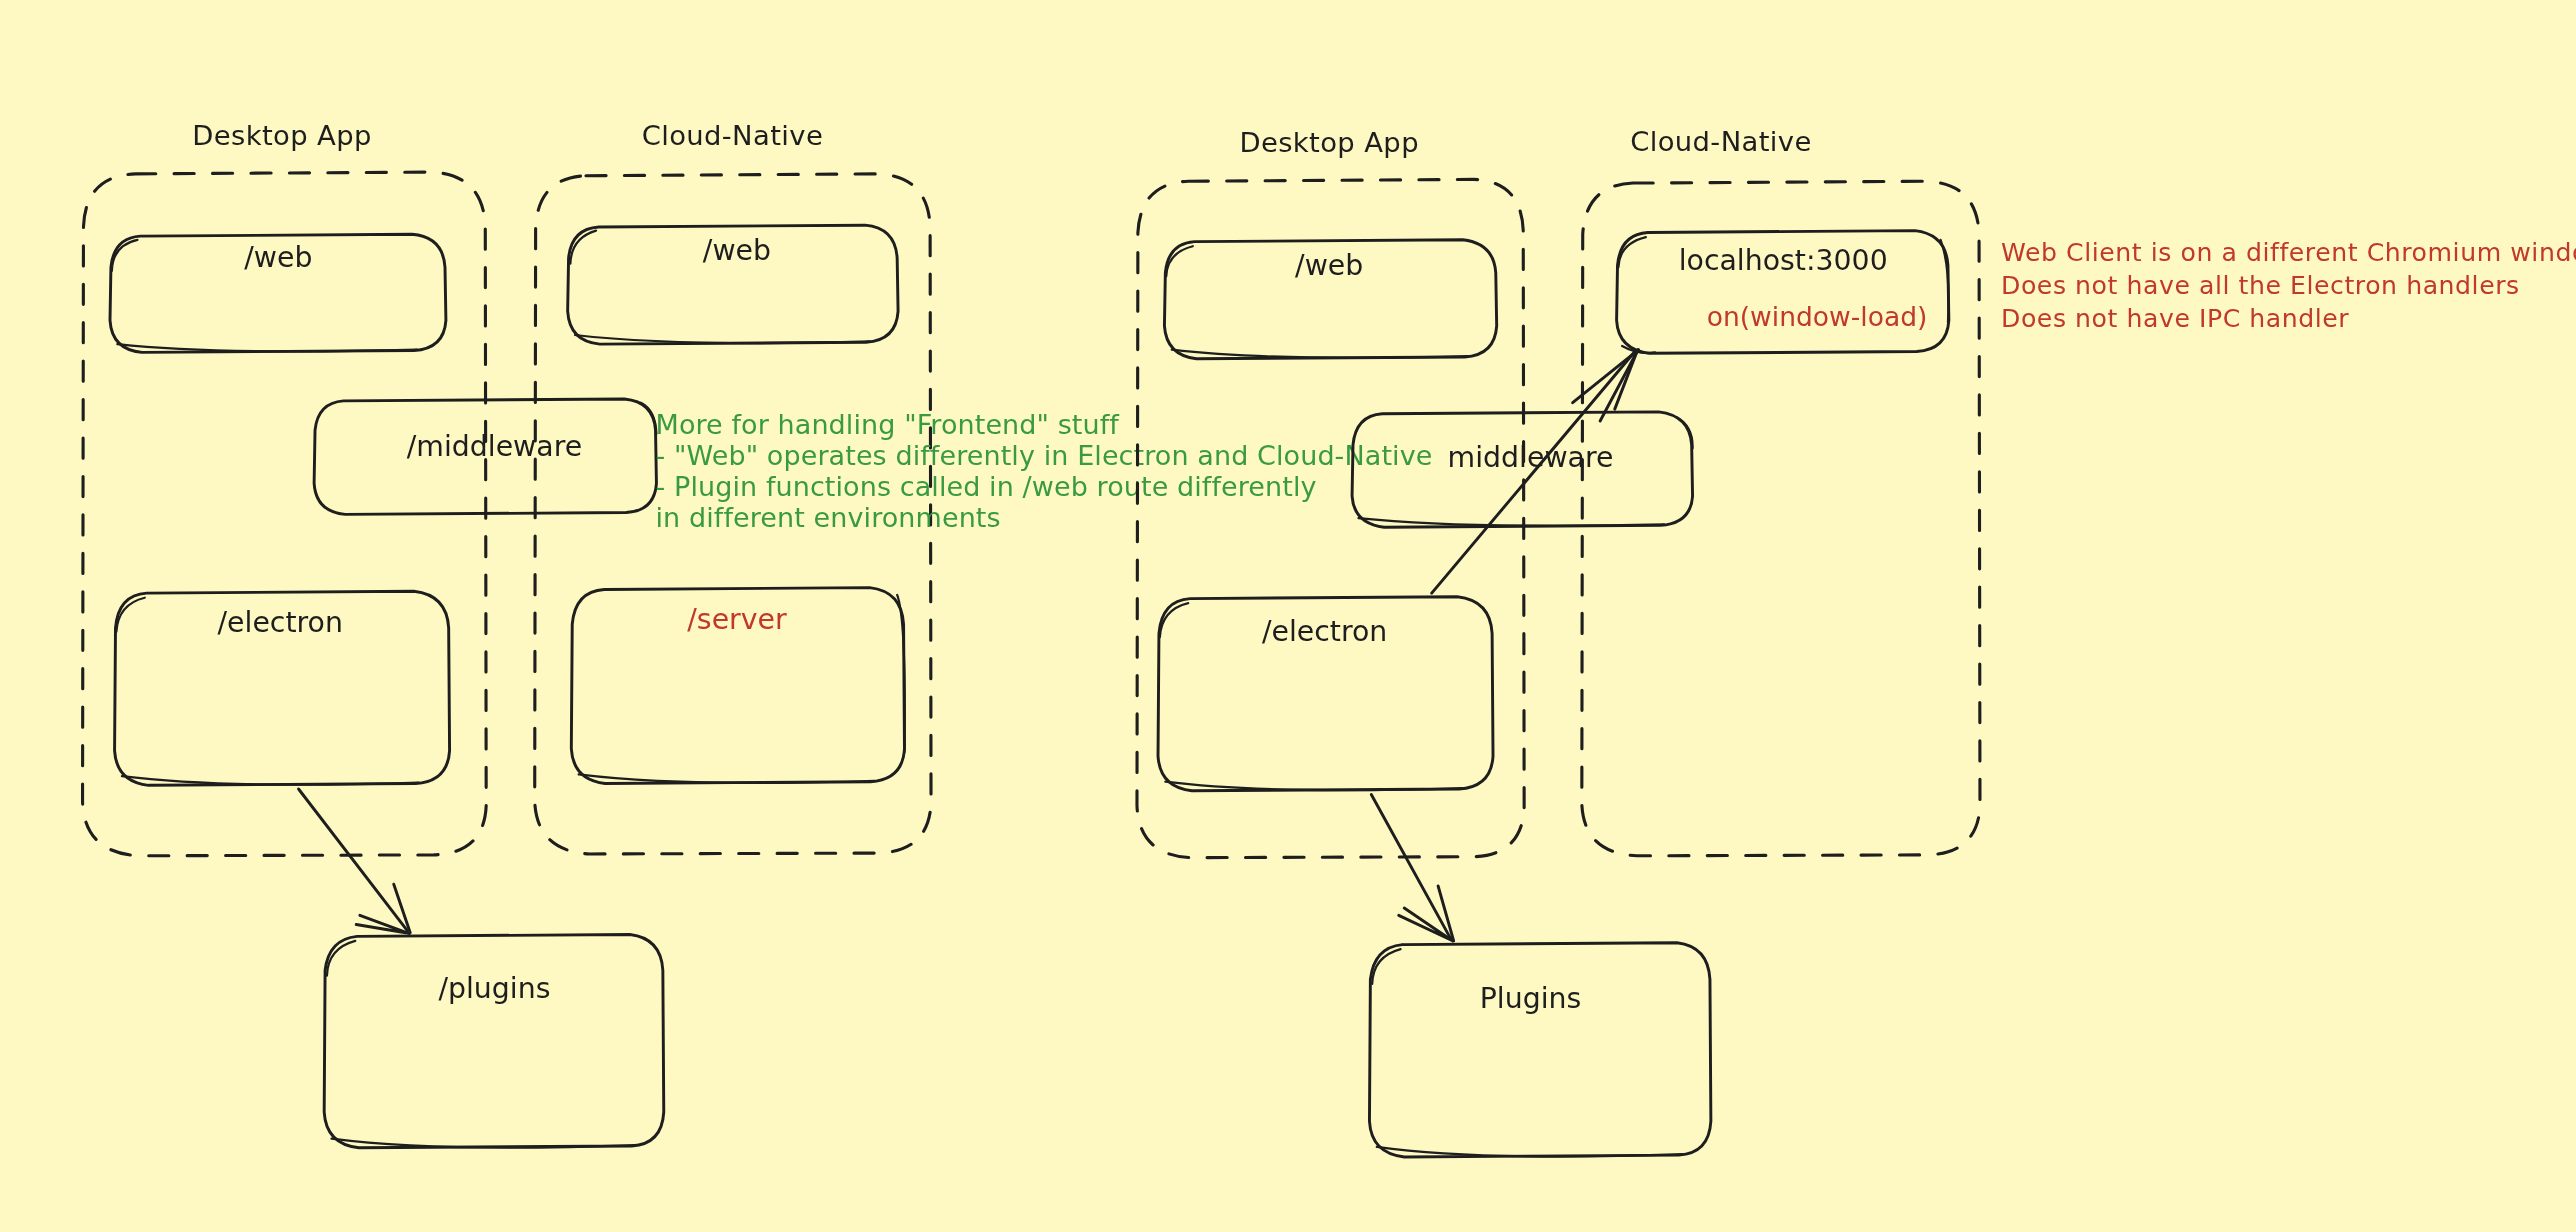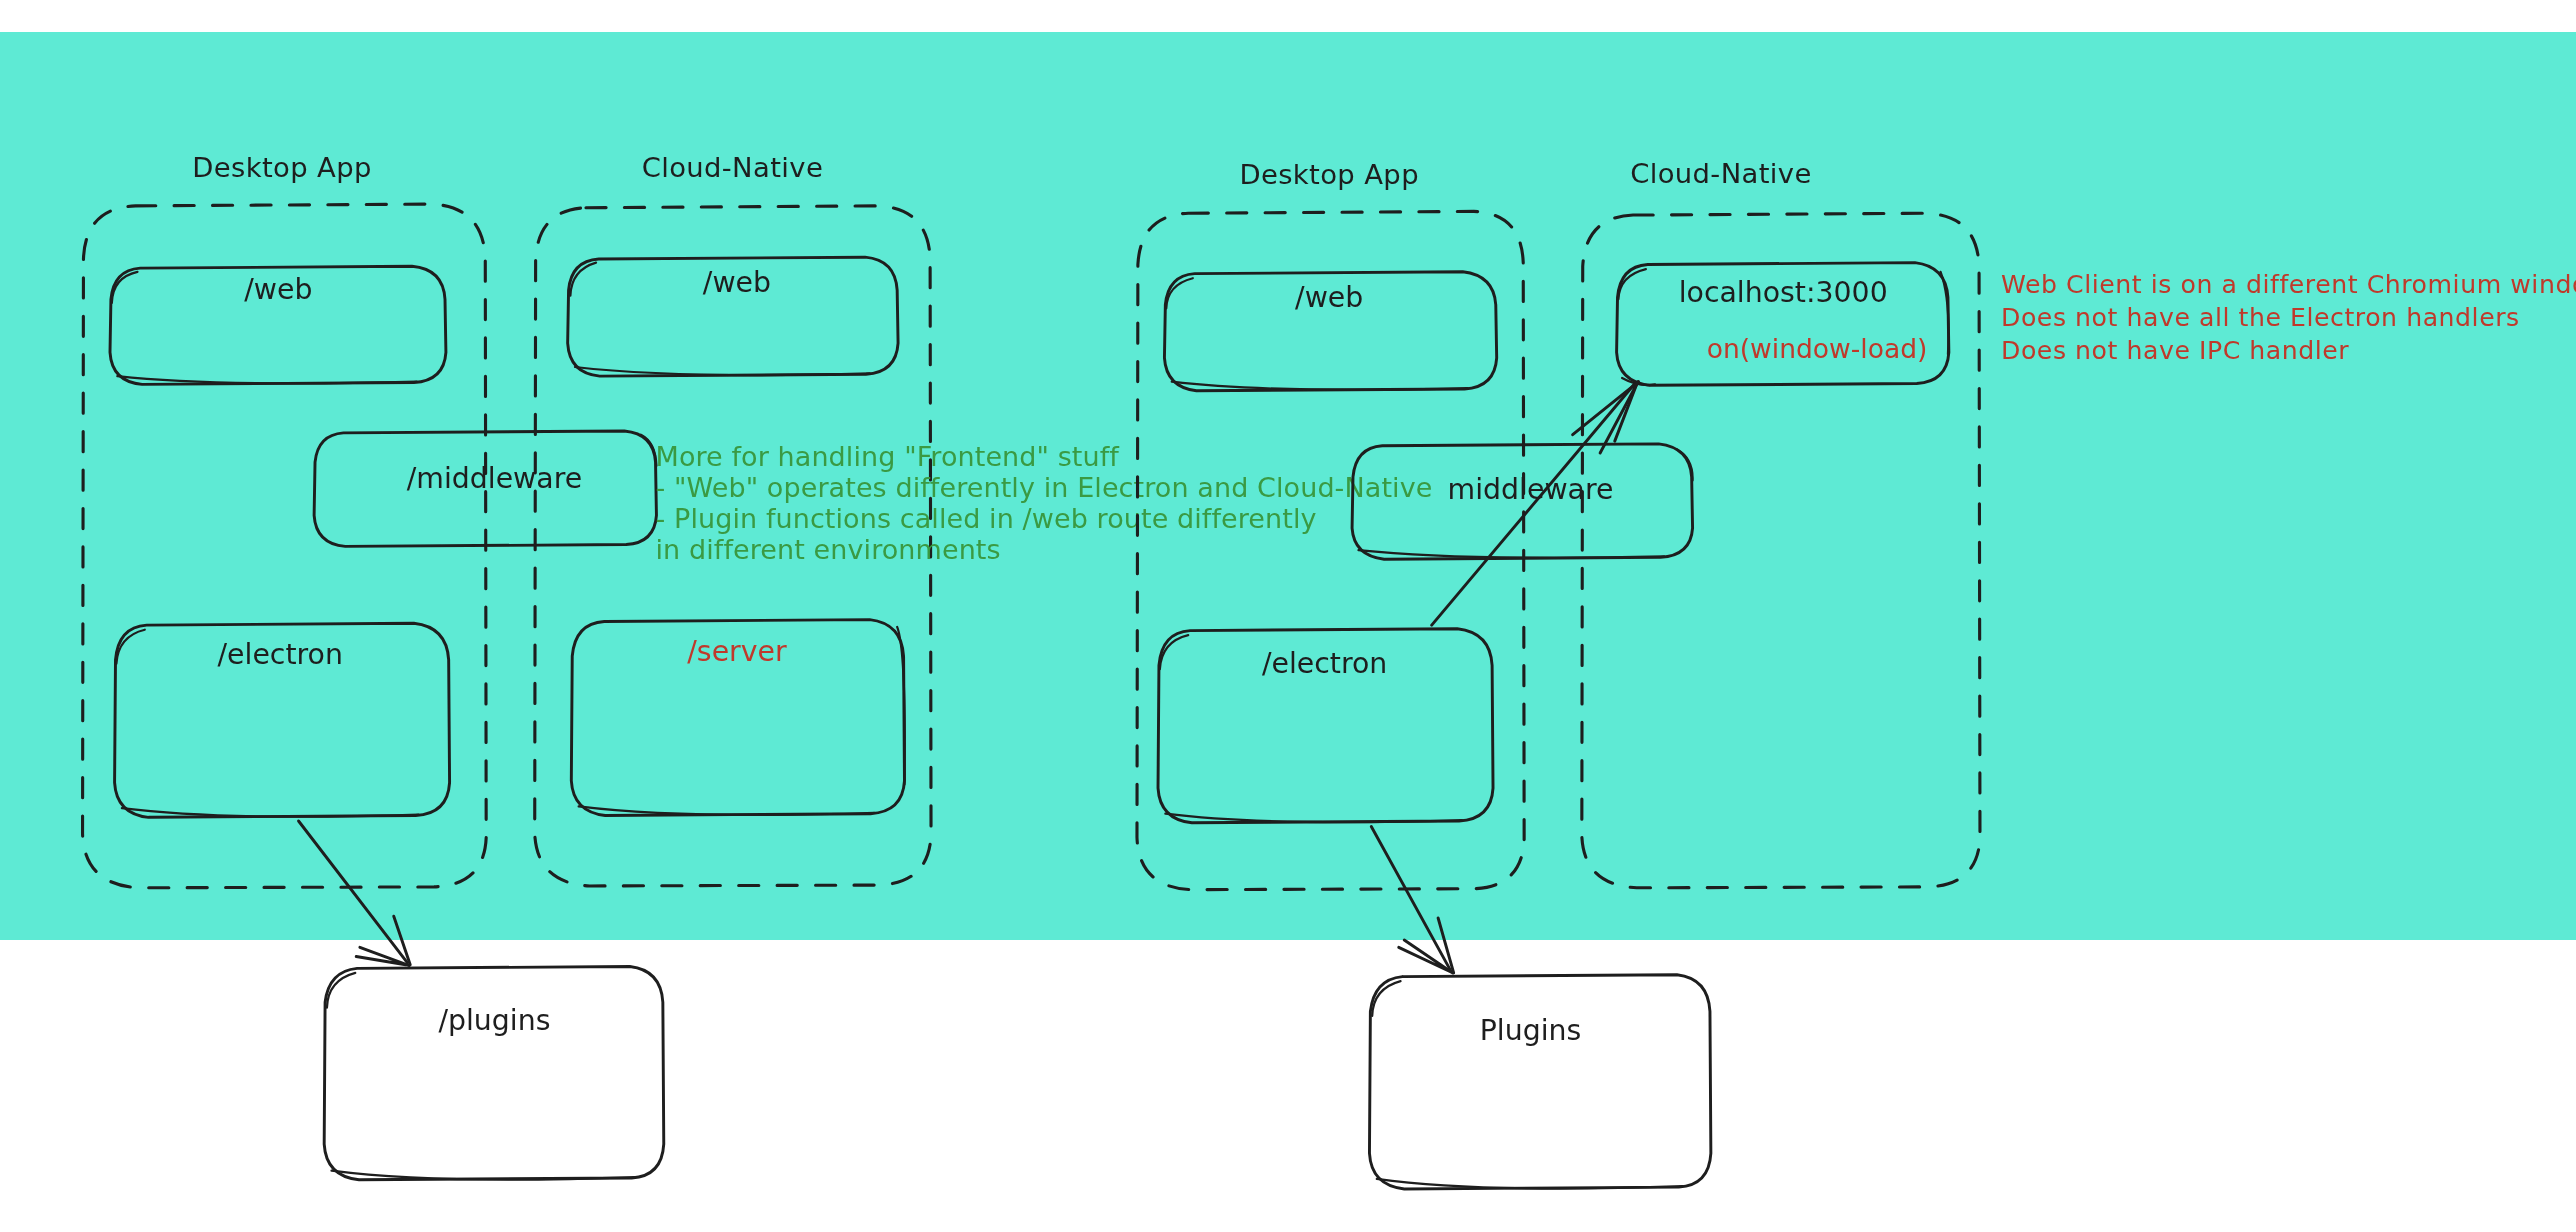--- a/index.html
+++ b/index.html
@@ -10,23 +10,22 @@
   }
   body {
     width: 2576px;
     height: 1232px;
     font-family: "Liberation Sans", sans-serif;
     overflow: hidden;
   }
   #canvas {
     position: relative;
     width: 2576px;
-    height: 908px;
-    background: #5eead4;
-    margin-top: 32px;
+    height: 1232px;
+    background: #fef9c3;
   }
   svg#scene {
     position: absolute;
     top: 0;
     left: 0;
     width: 2576px;
     height: 1232px;
   }
   .sketch-stroke {
     fill: none;

